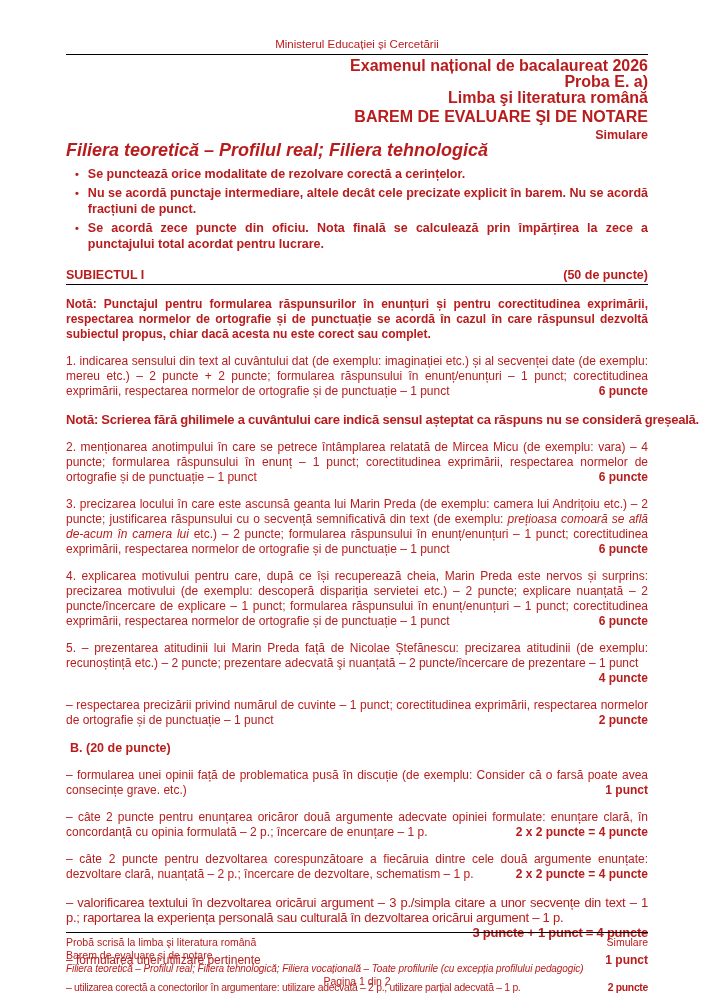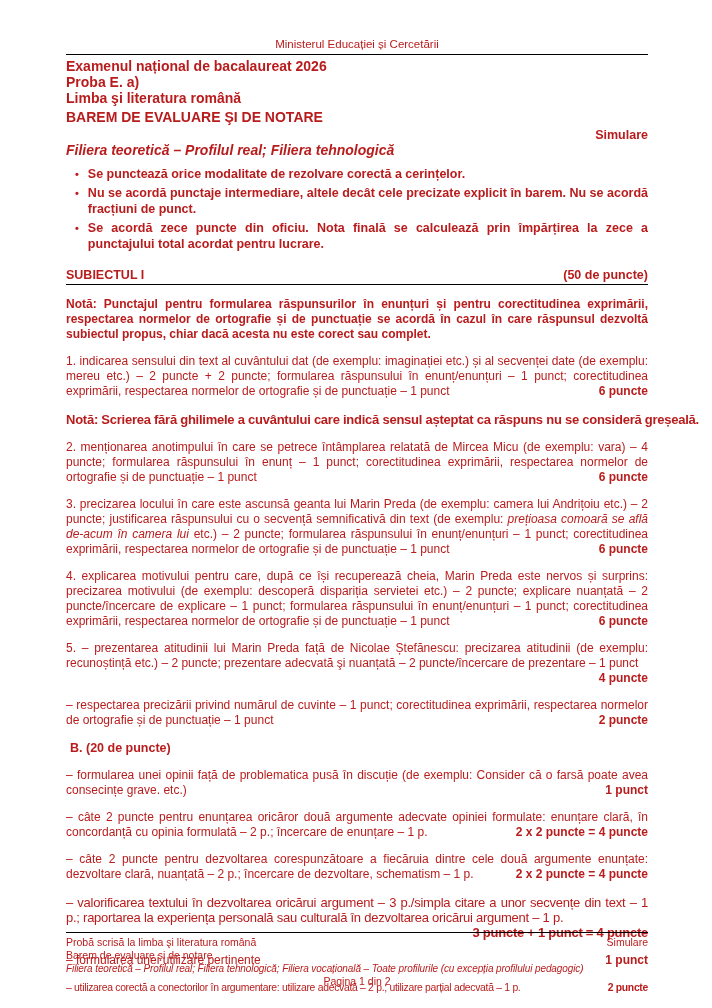--- a/index.html
+++ b/index.html
@@ -4,24 +4,24 @@
 <style>
   html,body{margin:0;padding:0;background:#fff;}
   .page{
     width:712px;height:1008px;background:#ffffff;color:#b91c1c;
     font-family:"Liberation Sans", sans-serif;
     position:relative;box-sizing:border-box;
     padding:38px 64px 0 66px;overflow:hidden;
   }
   .hdr-small{font-size:11.5px;line-height:12.5px;text-align:center}
   .hdr-rule{border:0;border-top:1.2px solid #000;margin:3px 0 3px}
-  .hdr-title{font-size:14px;line-height:16px;font-weight:bold;text-align:left}
+  .hdr-title{font-size:16px;line-height:16px;font-weight:bold;text-align:right}
   .barem-title{margin-top:3px}
   .simulare-line{margin-top:3px;font-size:12.5px;line-height:15px;font-weight:bold;text-align:right}
-  .filiera{font-size:14px;line-height:15px;font-weight:bold;font-style:italic}
+  .filiera{font-size:18px;line-height:15px;font-weight:bold;font-style:italic}
   .bullets{margin:8px 0 0 0;font-weight:bold;font-size:12.5px}
   .bullet{display:flex;gap:9px;padding-left:9px;margin-bottom:3px;line-height:16px;text-align:justify}
   .bullet .dot{flex:0 0 auto;font-size:11px}
   .subj-row{display:flex;justify-content:space-between;font-weight:bold;font-size:12.5px;
     line-height:15px;border-bottom:1.6px solid #000;padding-bottom:1px;margin-top:16px}
   .sec-label{font-weight:bold;font-size:12.5px;line-height:16px}
   .p{font-size:12px;line-height:15px;text-align:justify;display:flow-root}
   .p .score{float:right;font-weight:bold;padding-left:6px}
   .bold-p{font-weight:bold}
   .tight{font-size:13px;letter-spacing:-0.25px}

